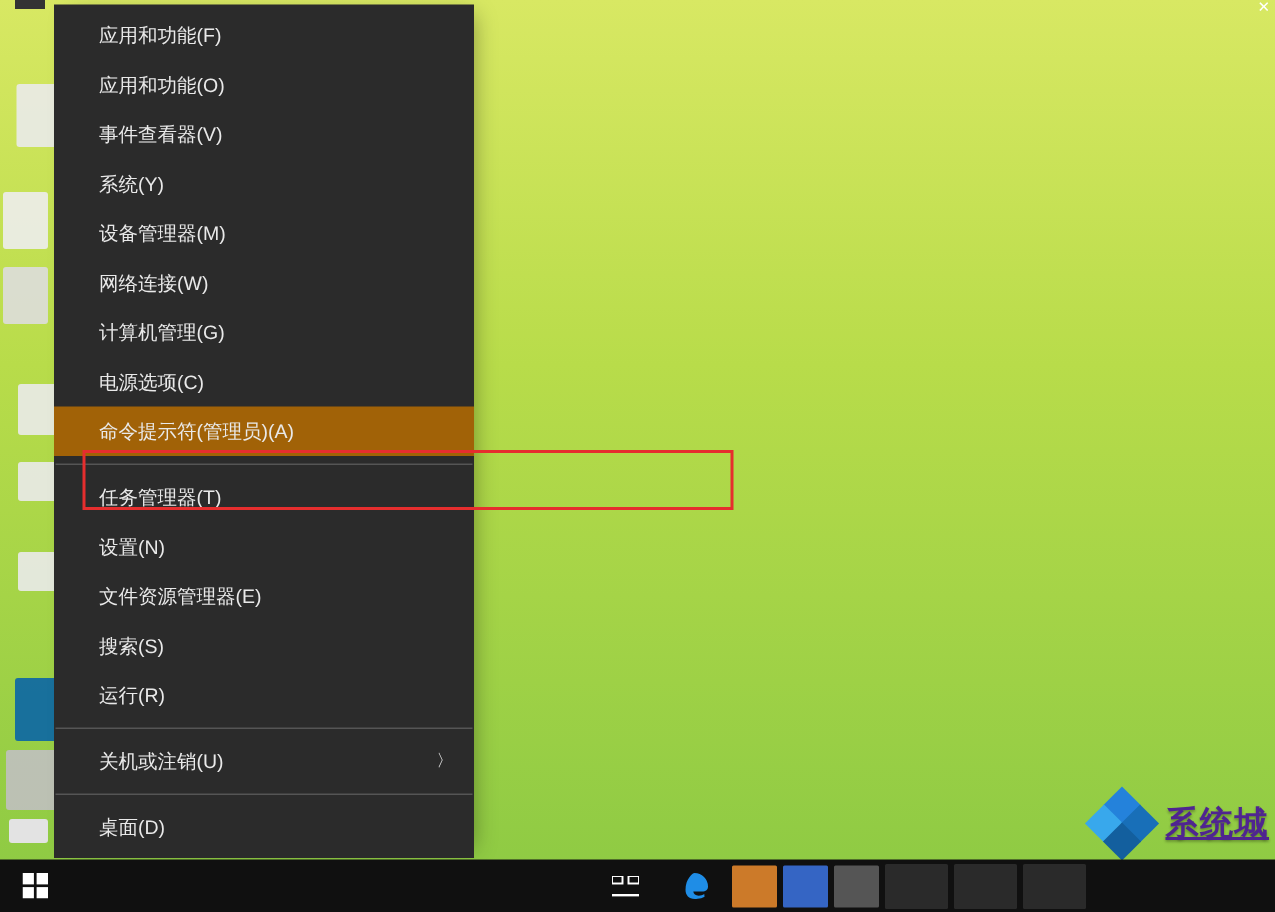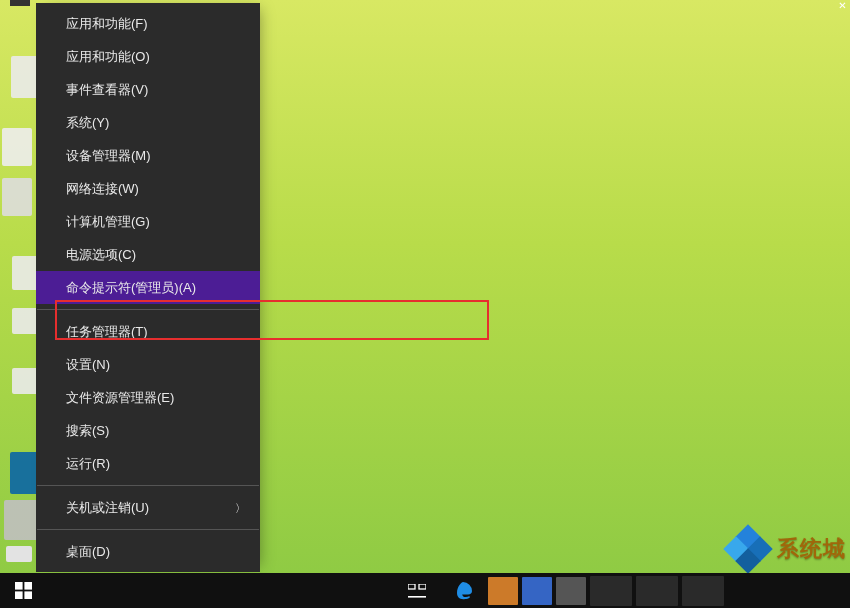--- a/index.html
+++ b/index.html
@@ -48,36 +48,36 @@
       width: 26px; height: 16px;
       background: #e3e3e3;
       border-radius: 2px;
     }
 
     
     .winx-menu {
       position: absolute;
       top: 3px;
       left: 36px;
-      width: 224px;
+      width: 280px;
       background: #2b2b2b;
       color: #e9e9e9;
       font-size: 13px;
       padding: 4px 0;
       box-shadow: 6px 0 14px -6px rgba(0,0,0,.35);
     }
     .winx-item {
       padding: 9px 28px 9px 30px;
       line-height: 15px;
       cursor: default;
       position: relative;
       white-space: nowrap;
     }
     .winx-item.hl {
-      background: #4c1d95;
+      background: #a16207;
     }
     .winx-divider {
       height: 1px;
       margin: 5px 1px;
       background: #555;
     }
     .winx-item .chevron {
       position: absolute;
       right: 14px;
       top: 50%;
@@ -123,26 +123,27 @@
       background: #444;
     }
     .bw-52 { width: 30px; }
     .bw-40 { width: 42px; height:30px; }
 
     
     .watermark {
       position: absolute;
       right: 4px; bottom: 36px;
       display: flex; align-items: center;
-      color: #a16207;
+      color: #4c1d95;
       font-weight: 600;
       font-size: 22px;
       letter-spacing: 1px;
       text-shadow: 0 1px 2px rgba(0,0,0,.35);
       opacity: .95;
+      text-decoration: underline;
     }
     .watermark .diamond {
       position: relative;
       width: 46px; height: 46px;
       margin-right: 6px;
     }
     .watermark .d {
       position: absolute;
       width: 18px; height: 18px;
       transform: rotate(45deg);

